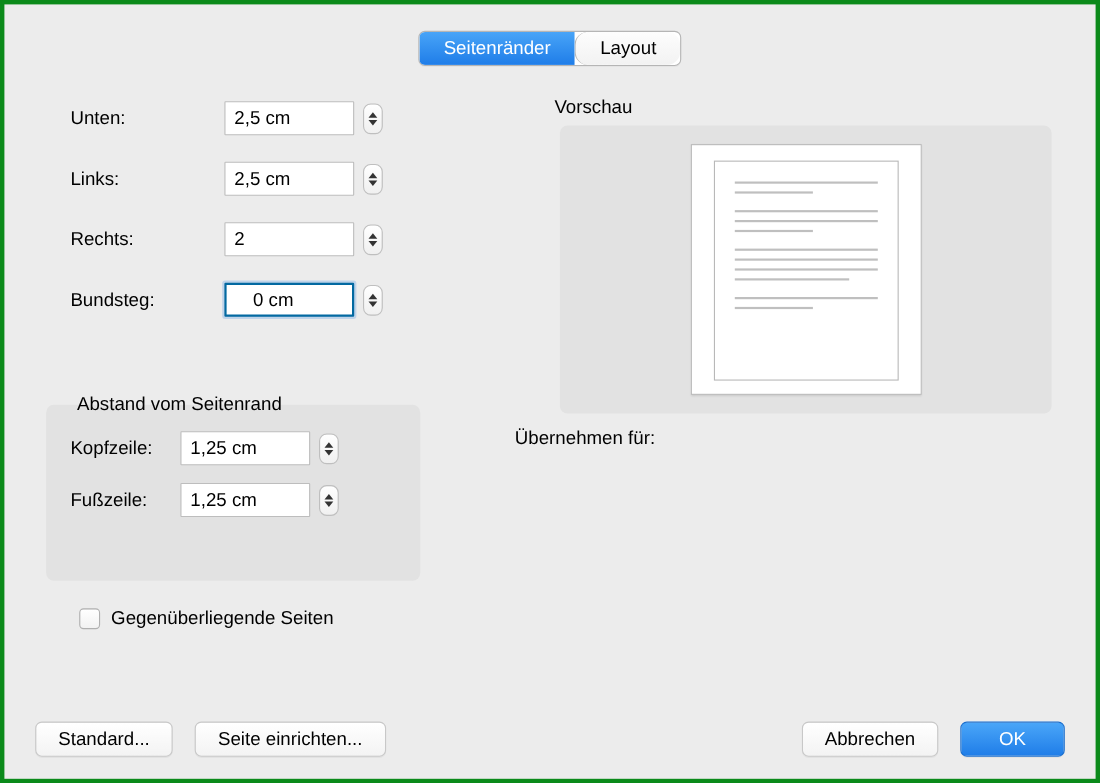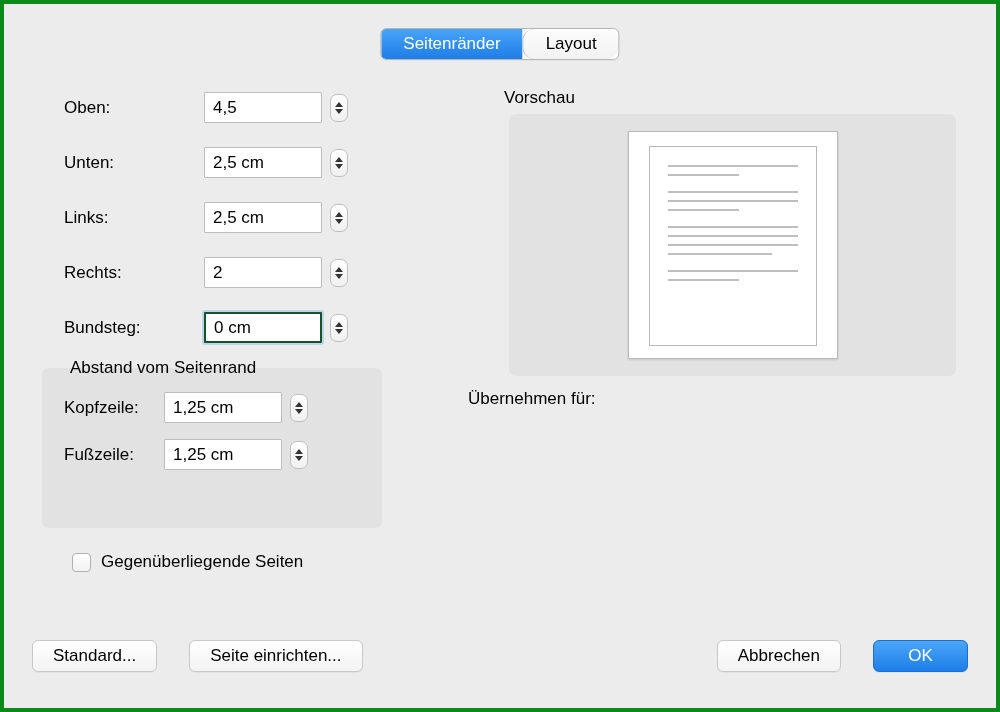--- a/index.html
+++ b/index.html
@@ -74,23 +74,23 @@
   .spin-input {
     width: 118px;
     height: 31px;
     padding: 3px 8px;
     font-size: 17px;
     border: 1px solid #bdbdbd;
     background: #fff;
     border-radius: 1px;
   }
   .spin-input.focus {
-    border: 2px solid #14532d;
+    border: 2px solid #0369a1;
     box-shadow: 0 0 0 2px rgba(108,167,230,0.35);
-    padding: 2px 8px;
+    padding: 2px 24px;
   }
   .stepper {
     width: 18px;
     height: 28px;
     border: 1px solid #bfbfbf;
     border-radius: 7px;
     background: linear-gradient(#ffffff,#f0f0f0);
     display: flex;
     flex-direction: column;
     justify-content: center;
@@ -227,26 +227,26 @@
     width: 0; height: 0;
     border-left: 4px solid transparent;
     border-right: 4px solid transparent;
   }
   .select-arrow .tri.up { border-bottom: 5px solid #fff; }
   .select-arrow .tri.dn { border-top: 5px solid #fff; }
 
   
   .buttons {
     position: absolute;
-    bottom: 36px;
+    bottom: 20px;
     left: 28px;
     right: 28px;
     display: flex;
     align-items: center;
-    gap: 32px;
+    gap: 20px;
   }
   .btn {
     height: 32px;
     padding: 0 20px;
     min-width: 100px;
     border: 1px solid #c8c8c8;
     border-radius: 6px;
     background: linear-gradient(#ffffff,#f3f3f3);
     font-size: 17px;
     display: inline-flex;
@@ -274,30 +274,20 @@
     </div>
     <div class="tab">
       <span>Layout</span>
     </div>
   </div>
 
   <div class="content">
 
     <div class="fields">
 
-      <div class="row">
-        <div class="row-label">Oben:</div>
-        <div class="spin">
-          <input class="spin-input" value="4,5" style="">
-          <div class="stepper">
-            <div class="tri up"></div>
-            <div class="tri dn"></div>
-          </div>
-        </div>
-      </div>
 
       <div class="row">
         <div class="row-label">Unten:</div>
         <div class="spin">
           <input class="spin-input" value="2,5 cm" style="">
           <div class="stepper">
             <div class="tri up"></div>
             <div class="tri dn"></div>
           </div>
         </div>

